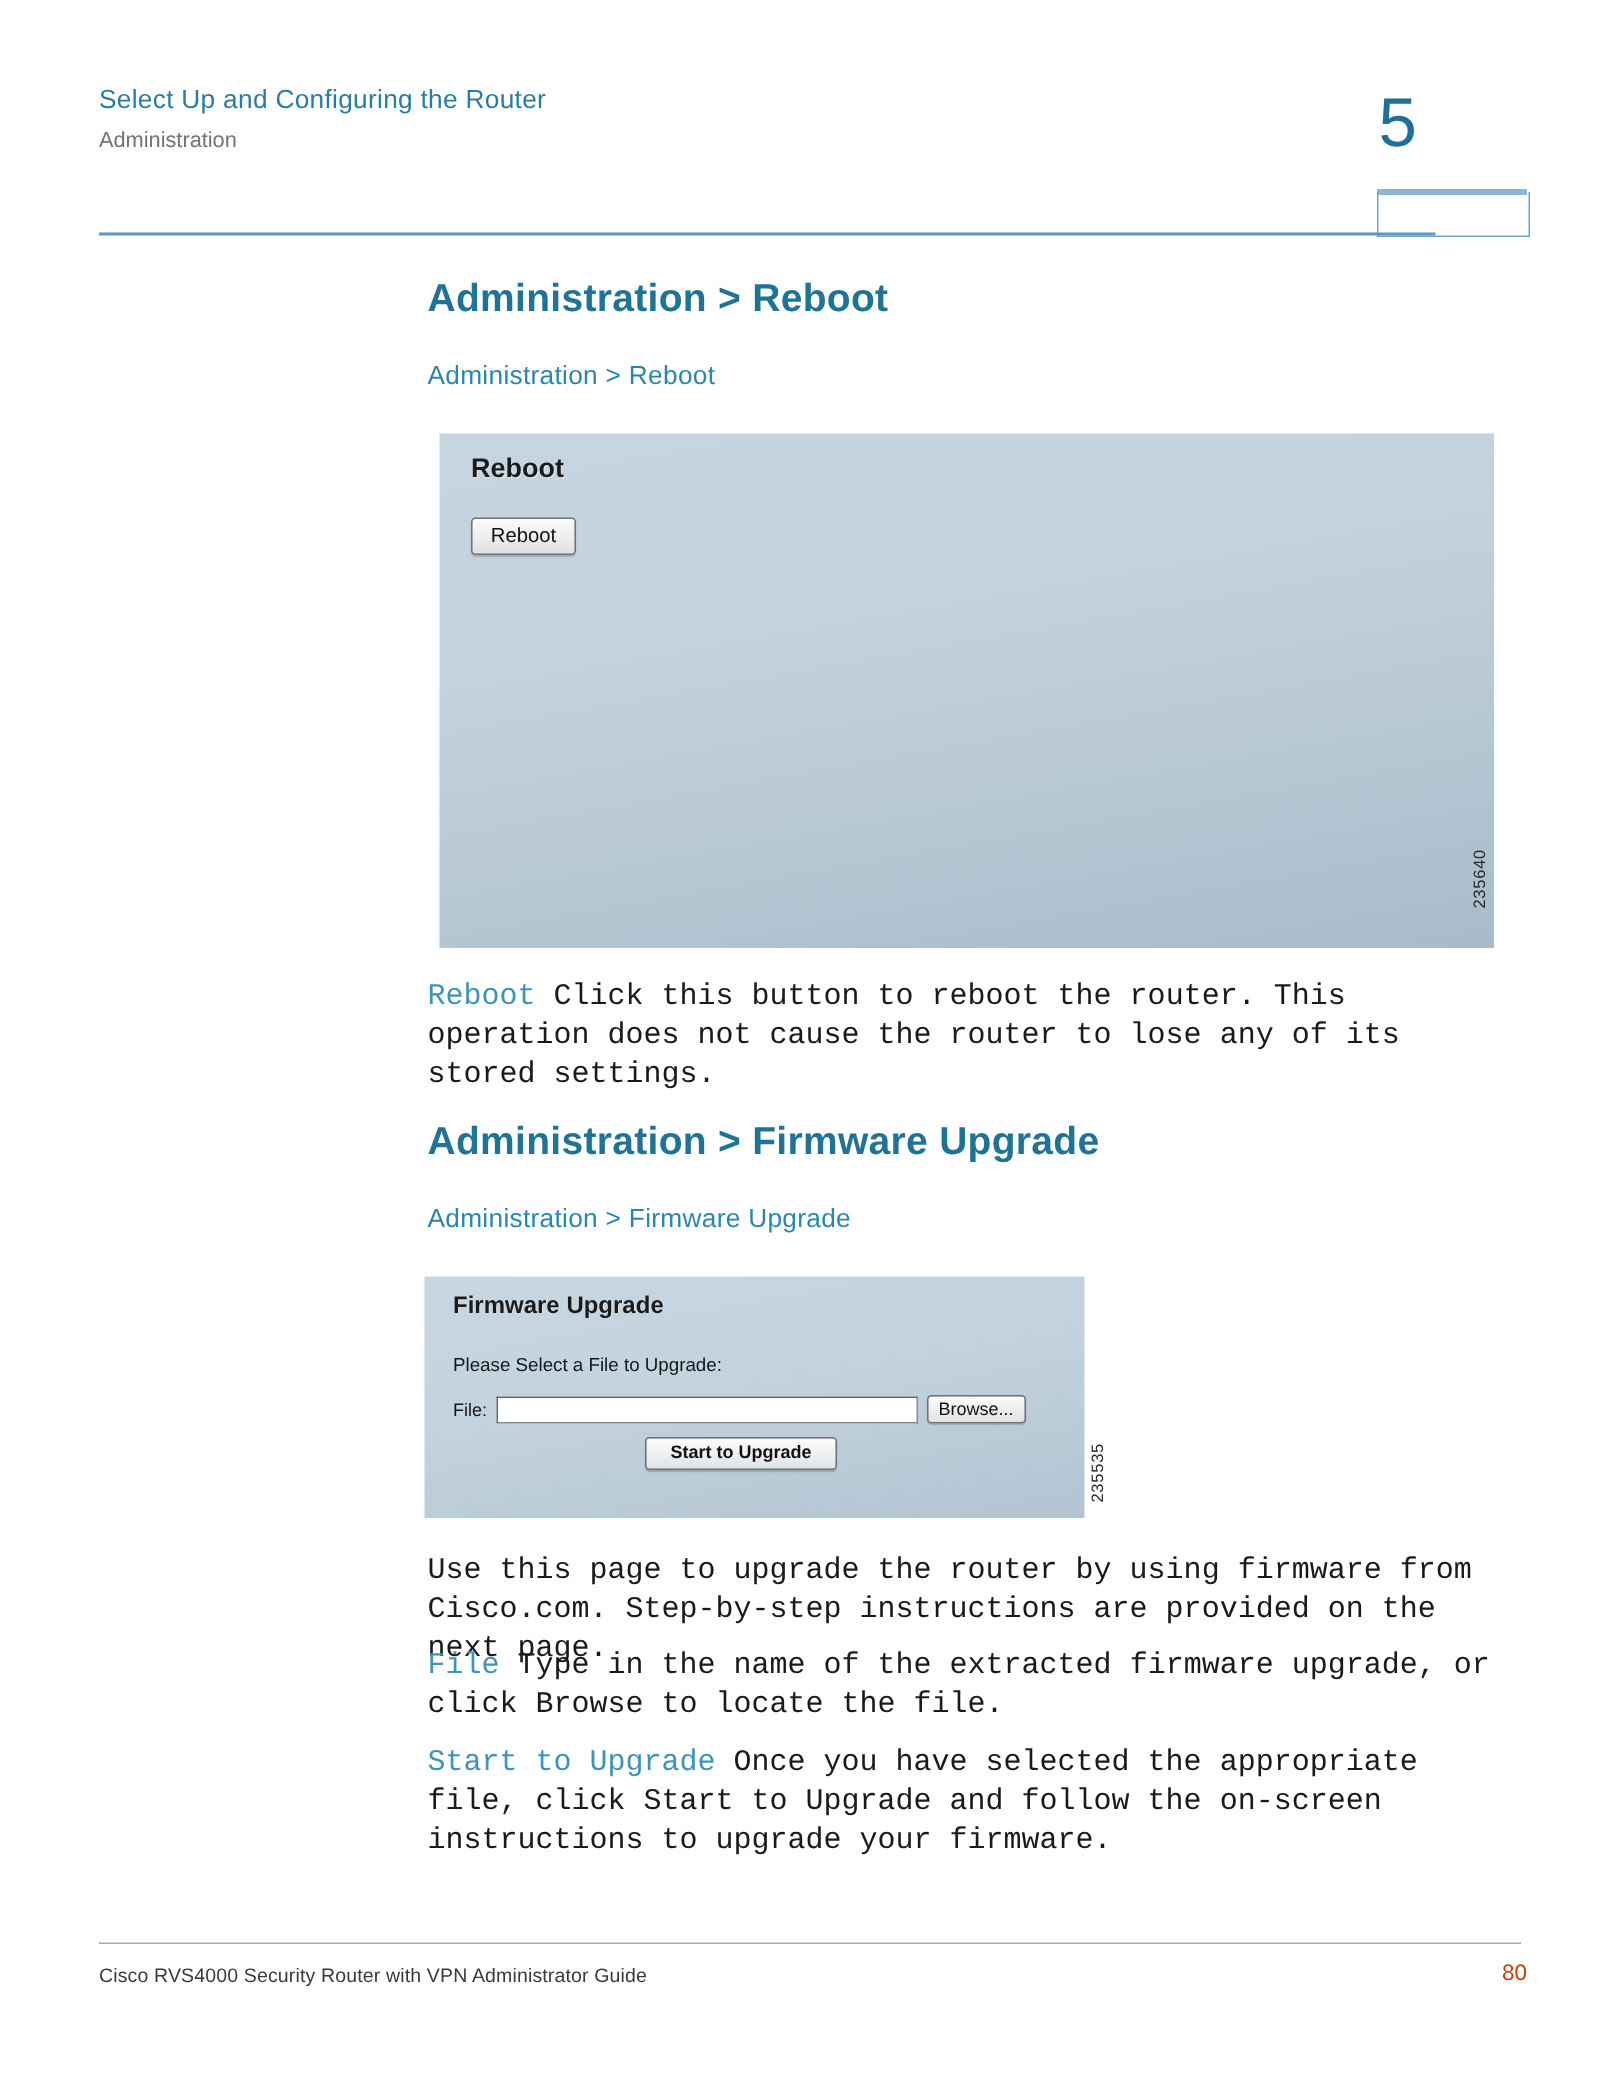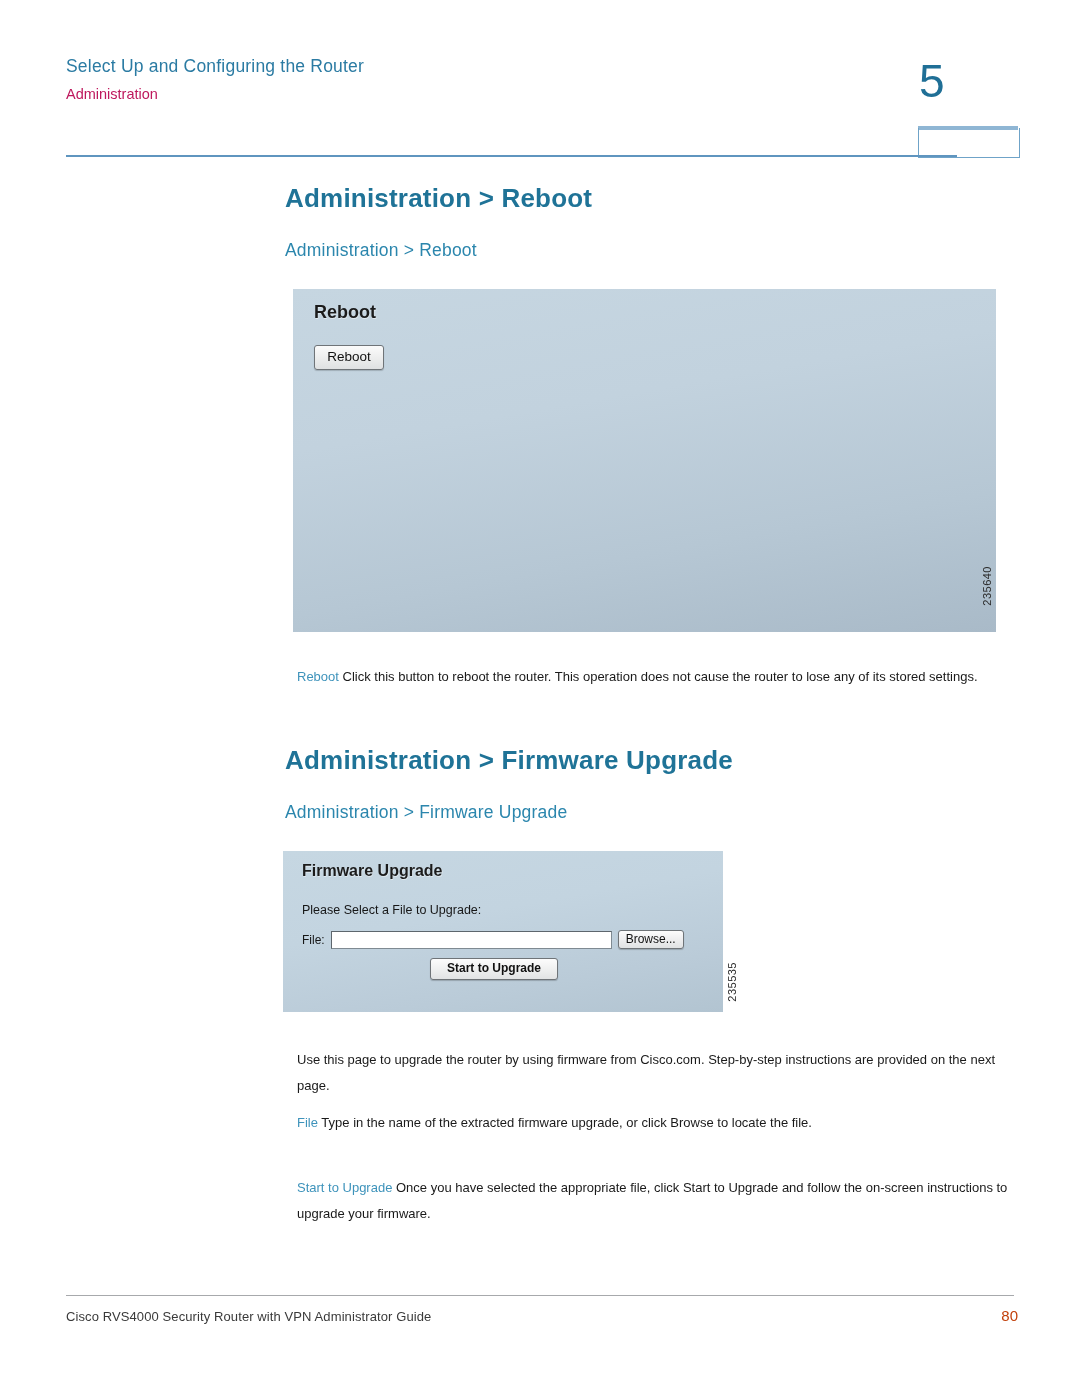--- a/index.html
+++ b/index.html
@@ -34,21 +34,21 @@
     font-size: 17.5px;
     color: #2b7ba3;
     letter-spacing: 0.2px;
     line-height: 1.35;
     font-weight: normal;
     margin: 0;
     white-space: nowrap;
   }
   .header-sub {
     font-size: 14.5px;
-    color: #be185d;
+    color: #737373;
     margin: 6px 0 0 0;
     line-height: 1.3;
     white-space: nowrap;
   }
 
   
   .chapter-num {
     position: absolute;
     right: 66px;
     top: 56px;
@@ -107,24 +107,25 @@
   }
 
   #h1-reboot   { left: 285px; top: 183px; }
   #h2-reboot   { left: 285px; top: 240px; }
   #h1-firmware { left: 285px; top: 745px; }
   #h2-firmware { left: 285px; top: 802px; }
 
   
   .body-text {
     position: absolute;
-    font-size: 13px;
+    font-size: 20px;
     line-height: 26px;
     color: #1a1a1a;
-    margin: 12px;
+    margin: 0;
+    font-family: Liberation Mono, monospace;
   }
   .term {
     color: #3e93bb;
   }
   #p-reboot    { left: 285px; top: 652px; width: 715px; }
   #p-firmware1 { left: 285px; top: 1035px; width: 725px; }
   #p-firmware2 { left: 285px; top: 1098px; width: 735px; }
   #p-firmware3 { left: 285px; top: 1163px; width: 720px; }
 
   

